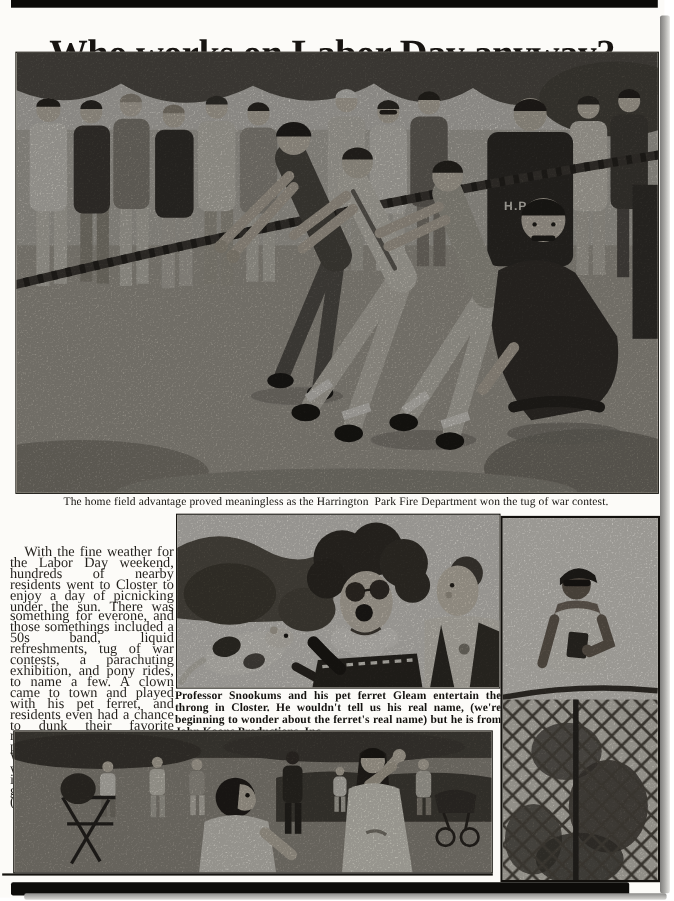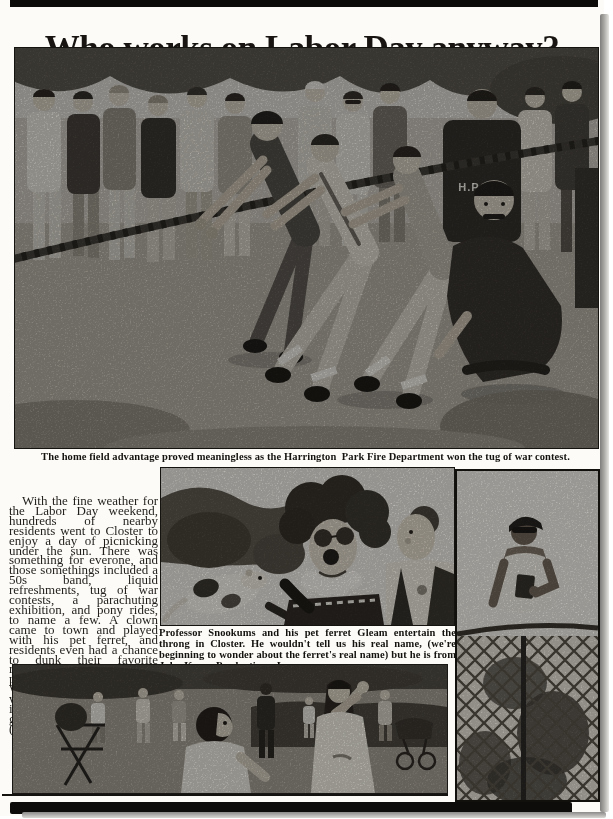--- a/index.html
+++ b/index.html
@@ -28,21 +28,21 @@
   .headline{
     position:absolute;left:0;top:6px;width:604px;
     text-align:center;font-weight:bold;font-size:35px;line-height:40px;
     letter-spacing:-0.5px;color:#171411;
   }
   figure{margin:0;padding:0;position:absolute;background:#dad6cd;}
   figure svg{display:block;}
   .main-photo{left:14px;top:47px;width:583px;height:400px;border:1px solid #15130f;}
   .main-caption{
     position:absolute;left:7px;top:450px;width:597px;text-align:center;
-    font-weight:bold;font-size:10.5px;line-height:13px;color:#15130f;
+    font-weight:normal;font-size:10.5px;line-height:13px;color:#15130f;
     white-space:pre;letter-spacing:0.1px;
   }
   .article{
     position:absolute;left:9px;top:483px;width:149px;
     font-size:13px;line-height:9.9px;color:#221f1b;
     text-align:justify;text-indent:13px;
   }
   .clown-photo{left:160px;top:467px;width:293px;height:157px;border:1px solid #15130f;}
   .clown-caption{
     position:absolute;left:159px;top:627px;width:297px;

